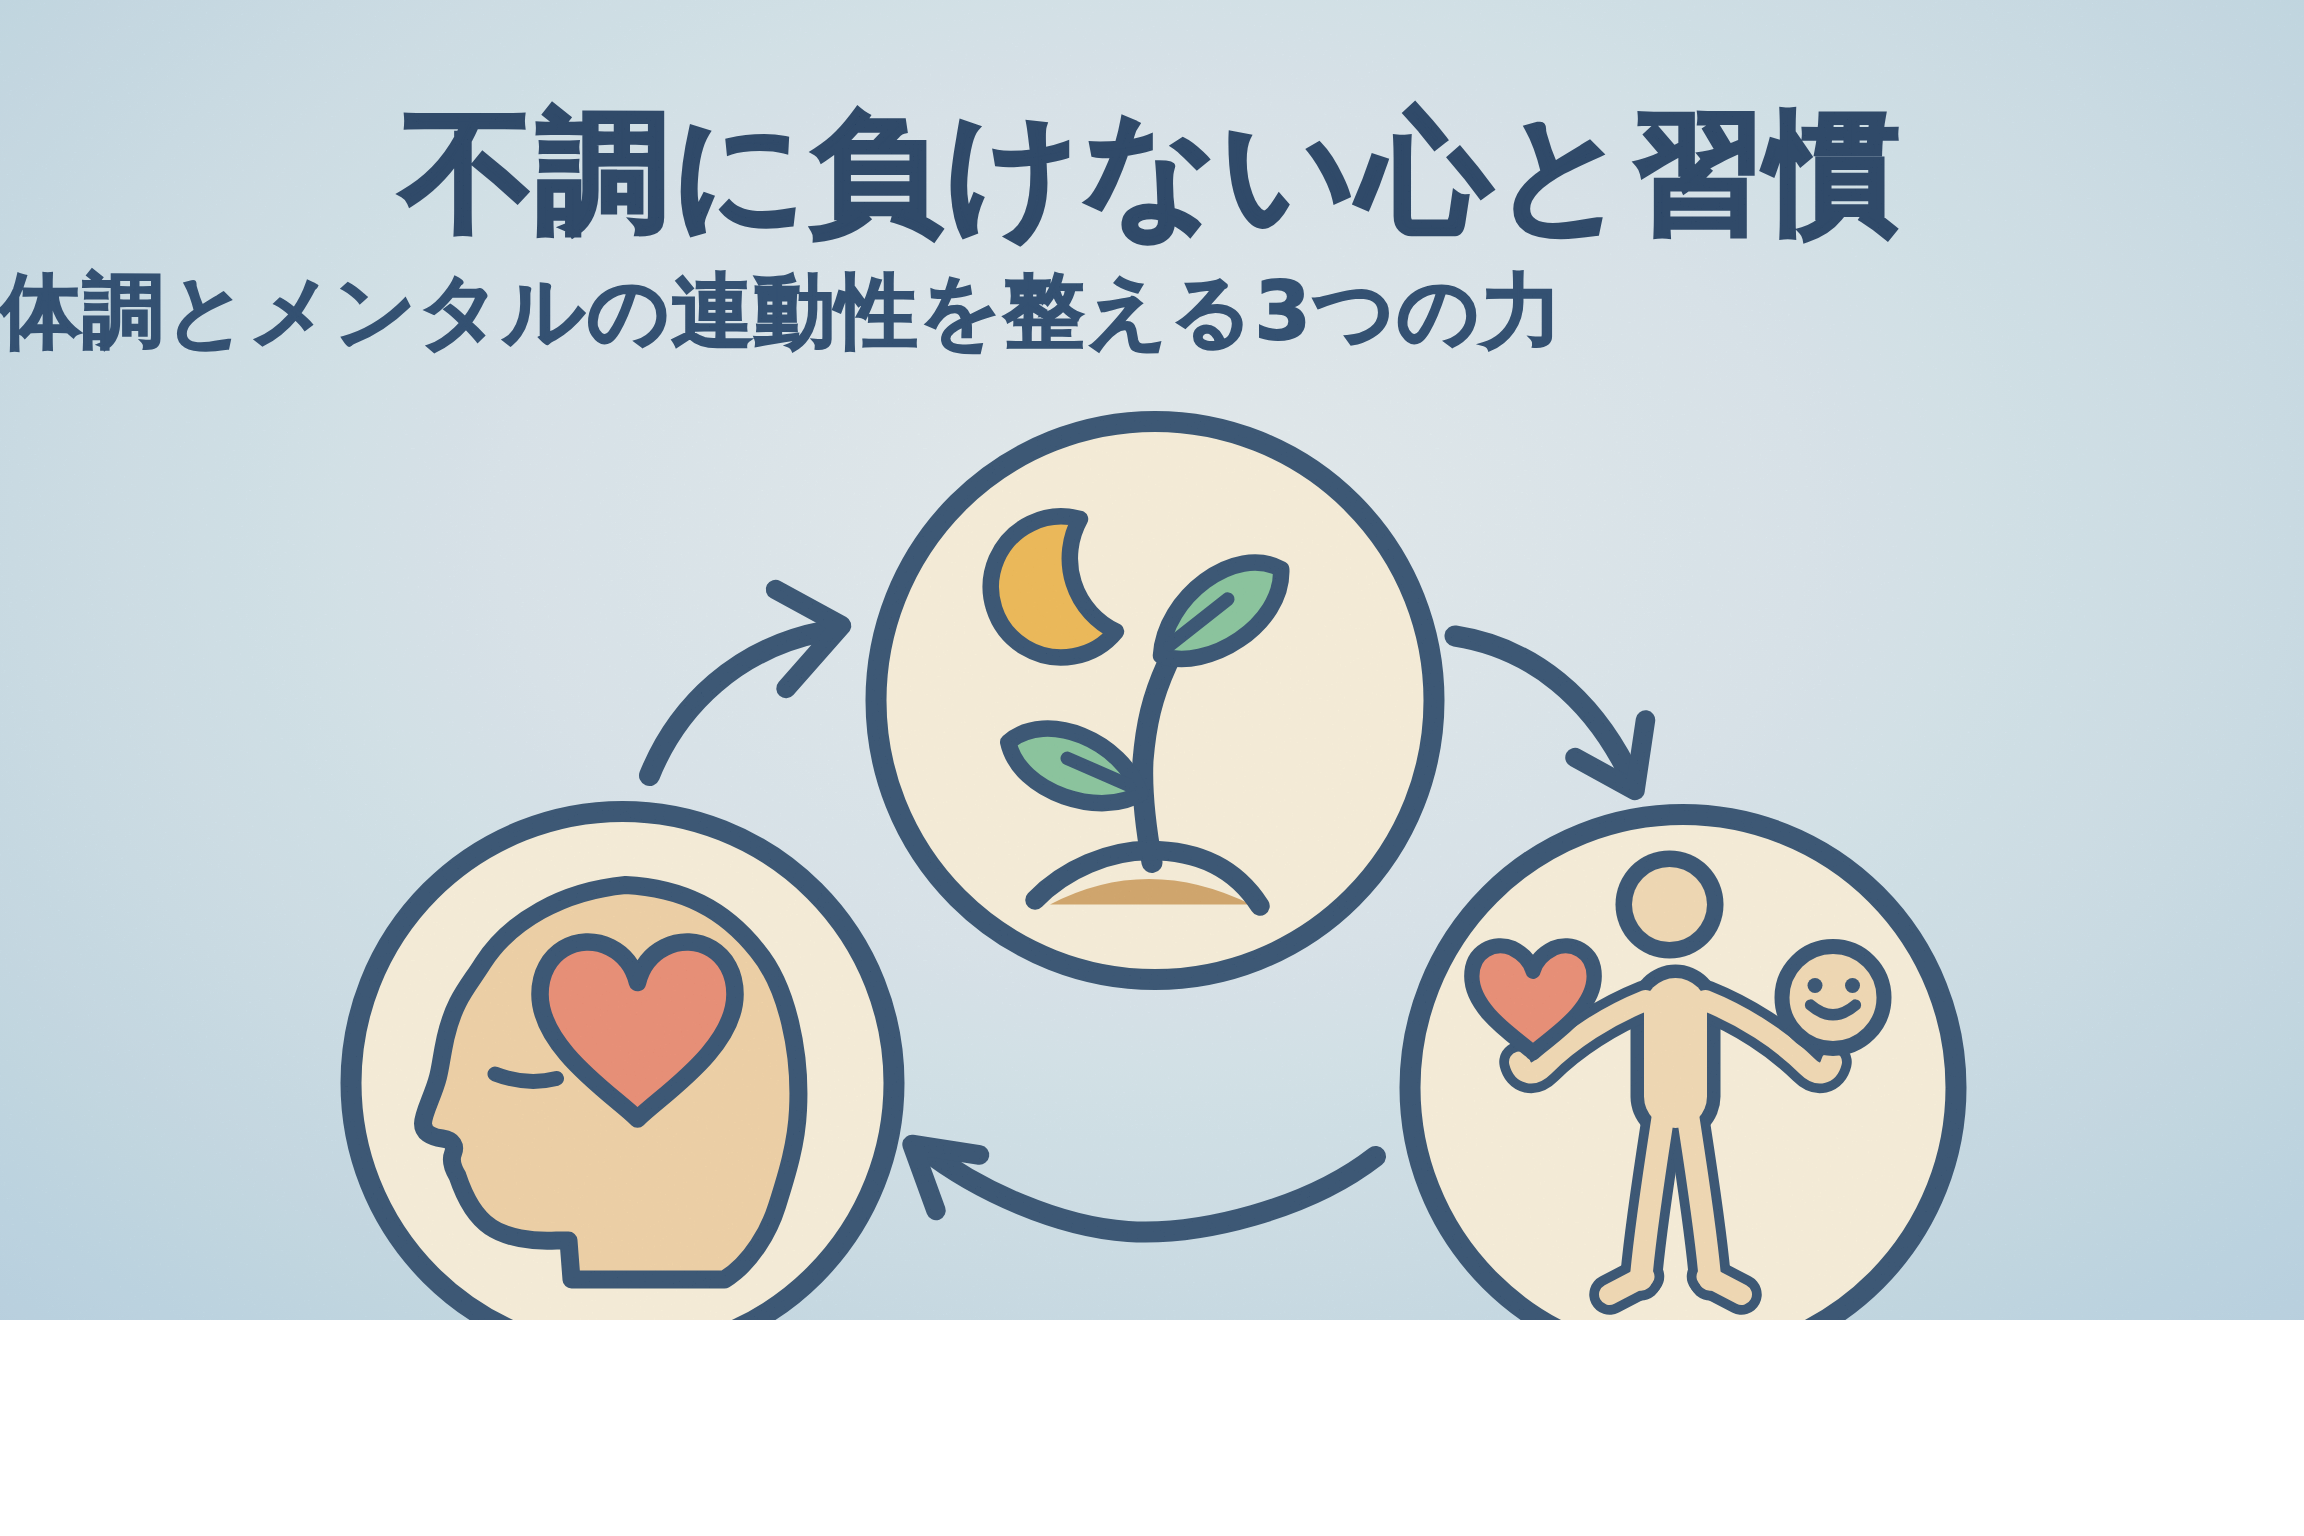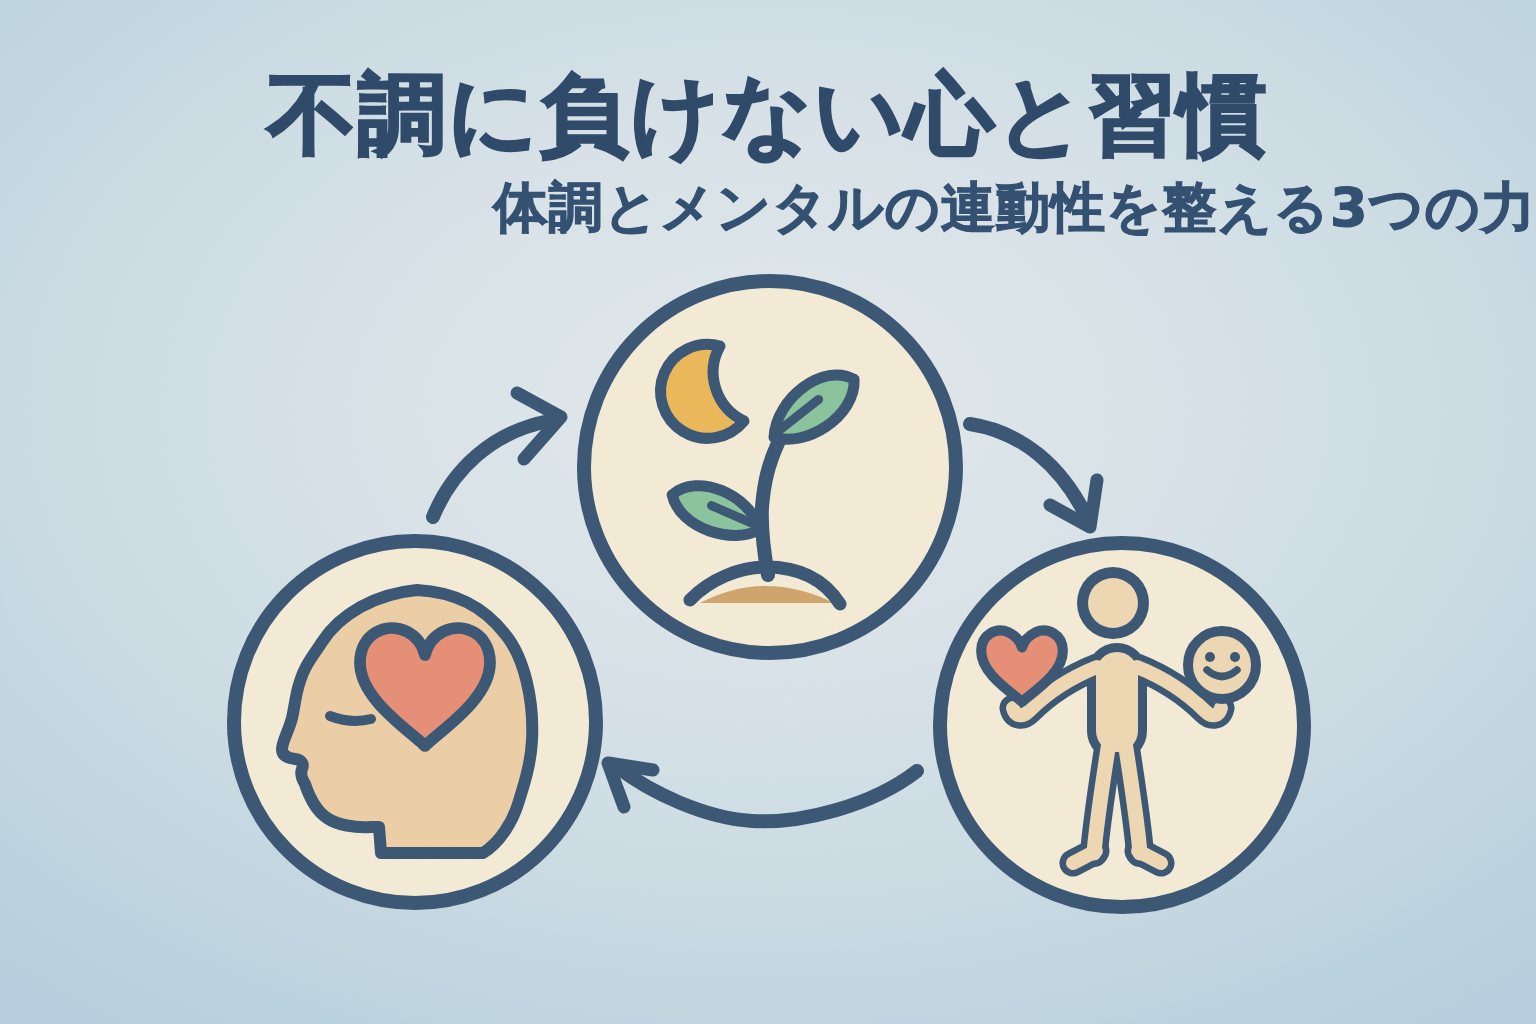--- a/index.html
+++ b/index.html
@@ -1,23 +1,23 @@
 <!DOCTYPE html>
 <html><head>
 <meta charset="utf-8">
 <style>
   html,body{margin:0;padding:0;}
-  .page{position:relative;width:1536px;height:1024px;overflow:hidden;
+  .page{position:relative;width:1536px;height:880px;overflow:hidden;
     background:
       radial-gradient(ellipse 1150px 760px at 50% 40%, #e9f1f4 0%, #ddeaf1 38%, #cde1ec 66%, #b7d4e5 100%);
     font-family:"DejaVu Sans",sans-serif;}
   .title-main{margin:0;position:absolute;top:56px;width:100%;text-align:center;
     font-size:88px;font-weight:900;color:#1d3b60;letter-spacing:2px;
     -webkit-text-stroke:2.5px #1d3b60;}
-  .title-sub{margin:0;position:absolute;top:172px;width:100%;text-align:right;
+  .title-sub{margin:0;position:absolute;top:172px;width:100%;text-align:left;
     font-size:54px;font-weight:800;color:#21436a;letter-spacing:1px;
     -webkit-text-stroke:1.2px #21436a;}
   svg.scene{position:absolute;left:0;top:0;}
   .noise{position:absolute;inset:0;pointer-events:none;}
 </style>
 </head>
 <body>
 
 <div class="page">
   <h1 class="title-main">不調に負けない心と習慣</h1>

